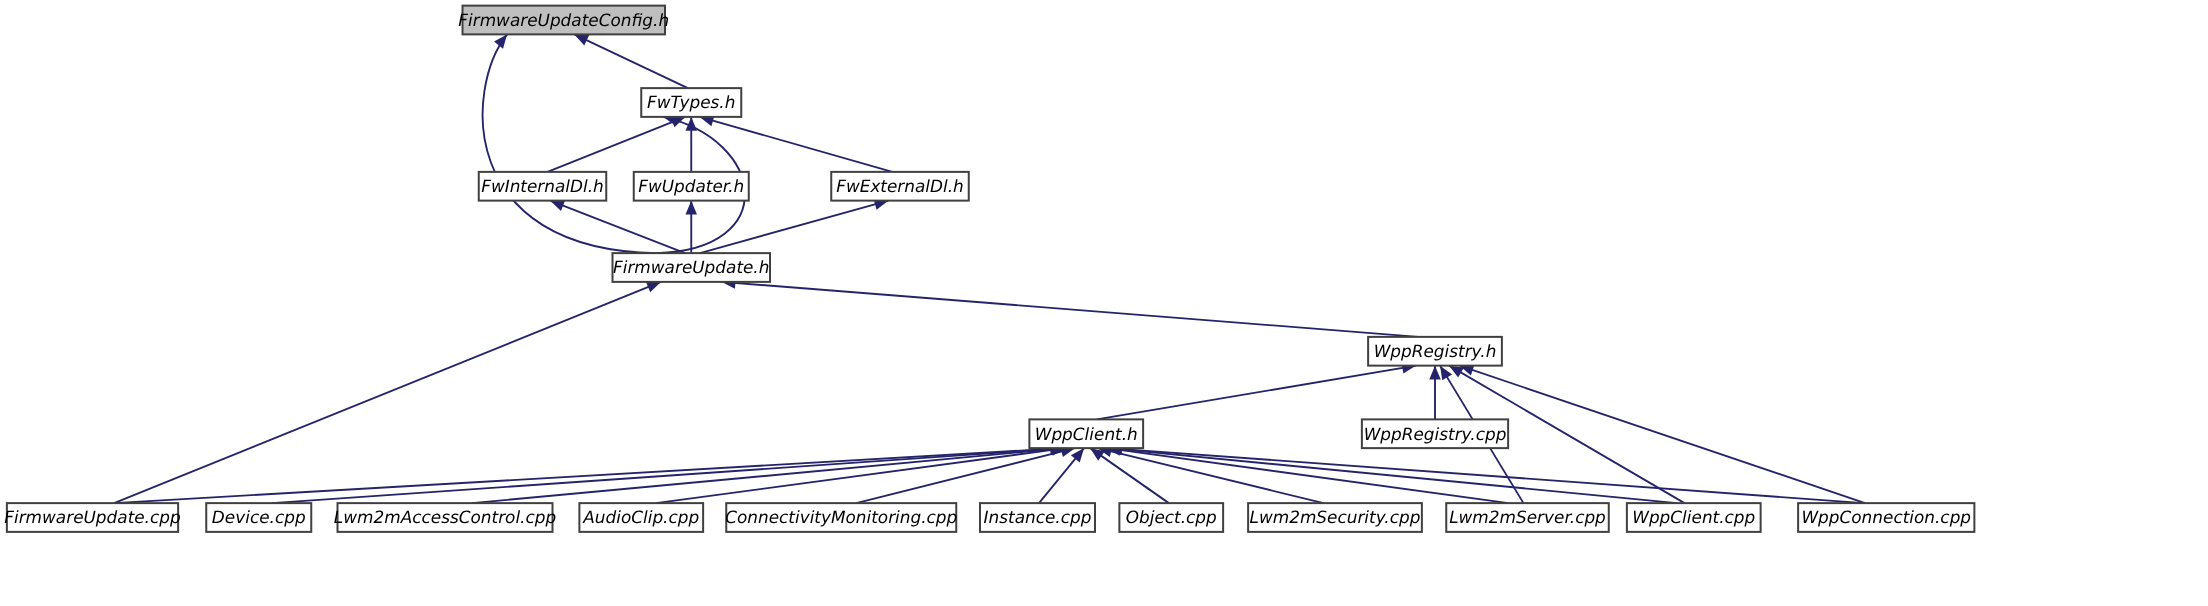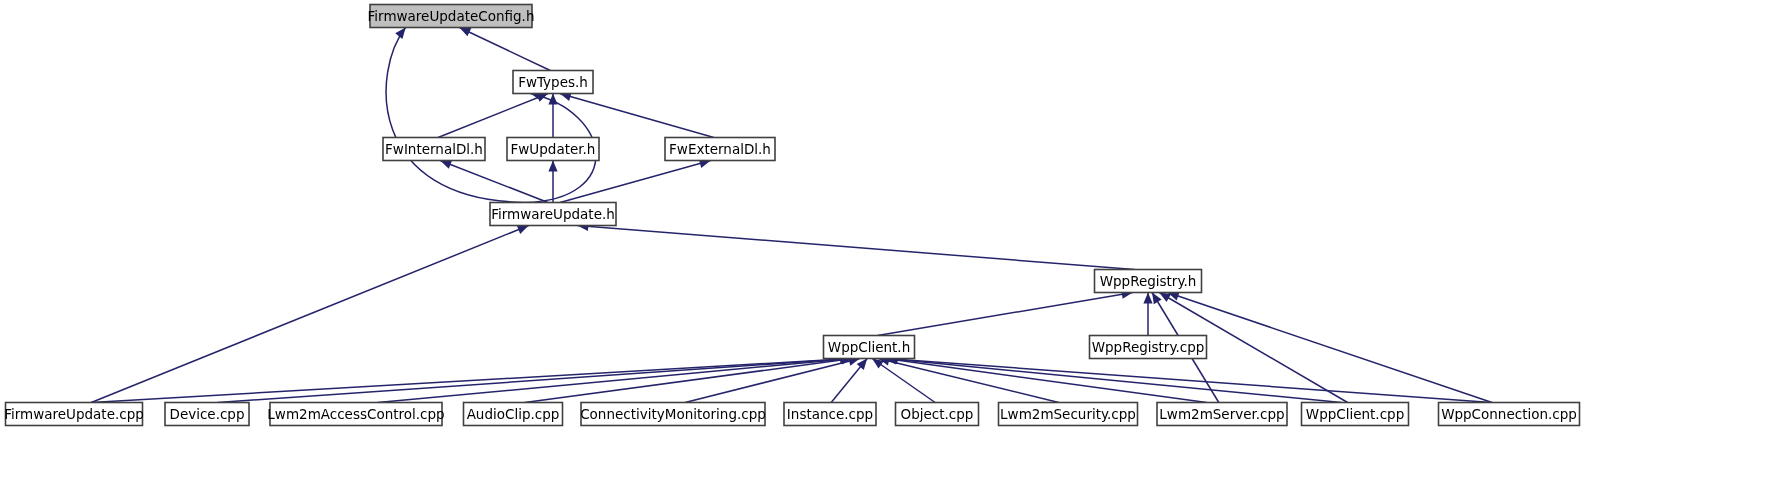--- a/index.html
+++ b/index.html
@@ -9,20 +9,21 @@
   }
   body {
     font-family: "DejaVu Sans", "Liberation Sans", sans-serif;
   }
   #graph-wrap {
     position: relative;
     width: 1766px;
     height: 471px;
     background: #ffffff;
     overflow: hidden;
+    font-style: italic;
   }
   svg#dep-graph {
     display: block;
     width: 1766px;
     height: 485px;
   }
   .node-box {
     fill: #ffffff;
     stroke: #404040;
     stroke-width: 1.6;

